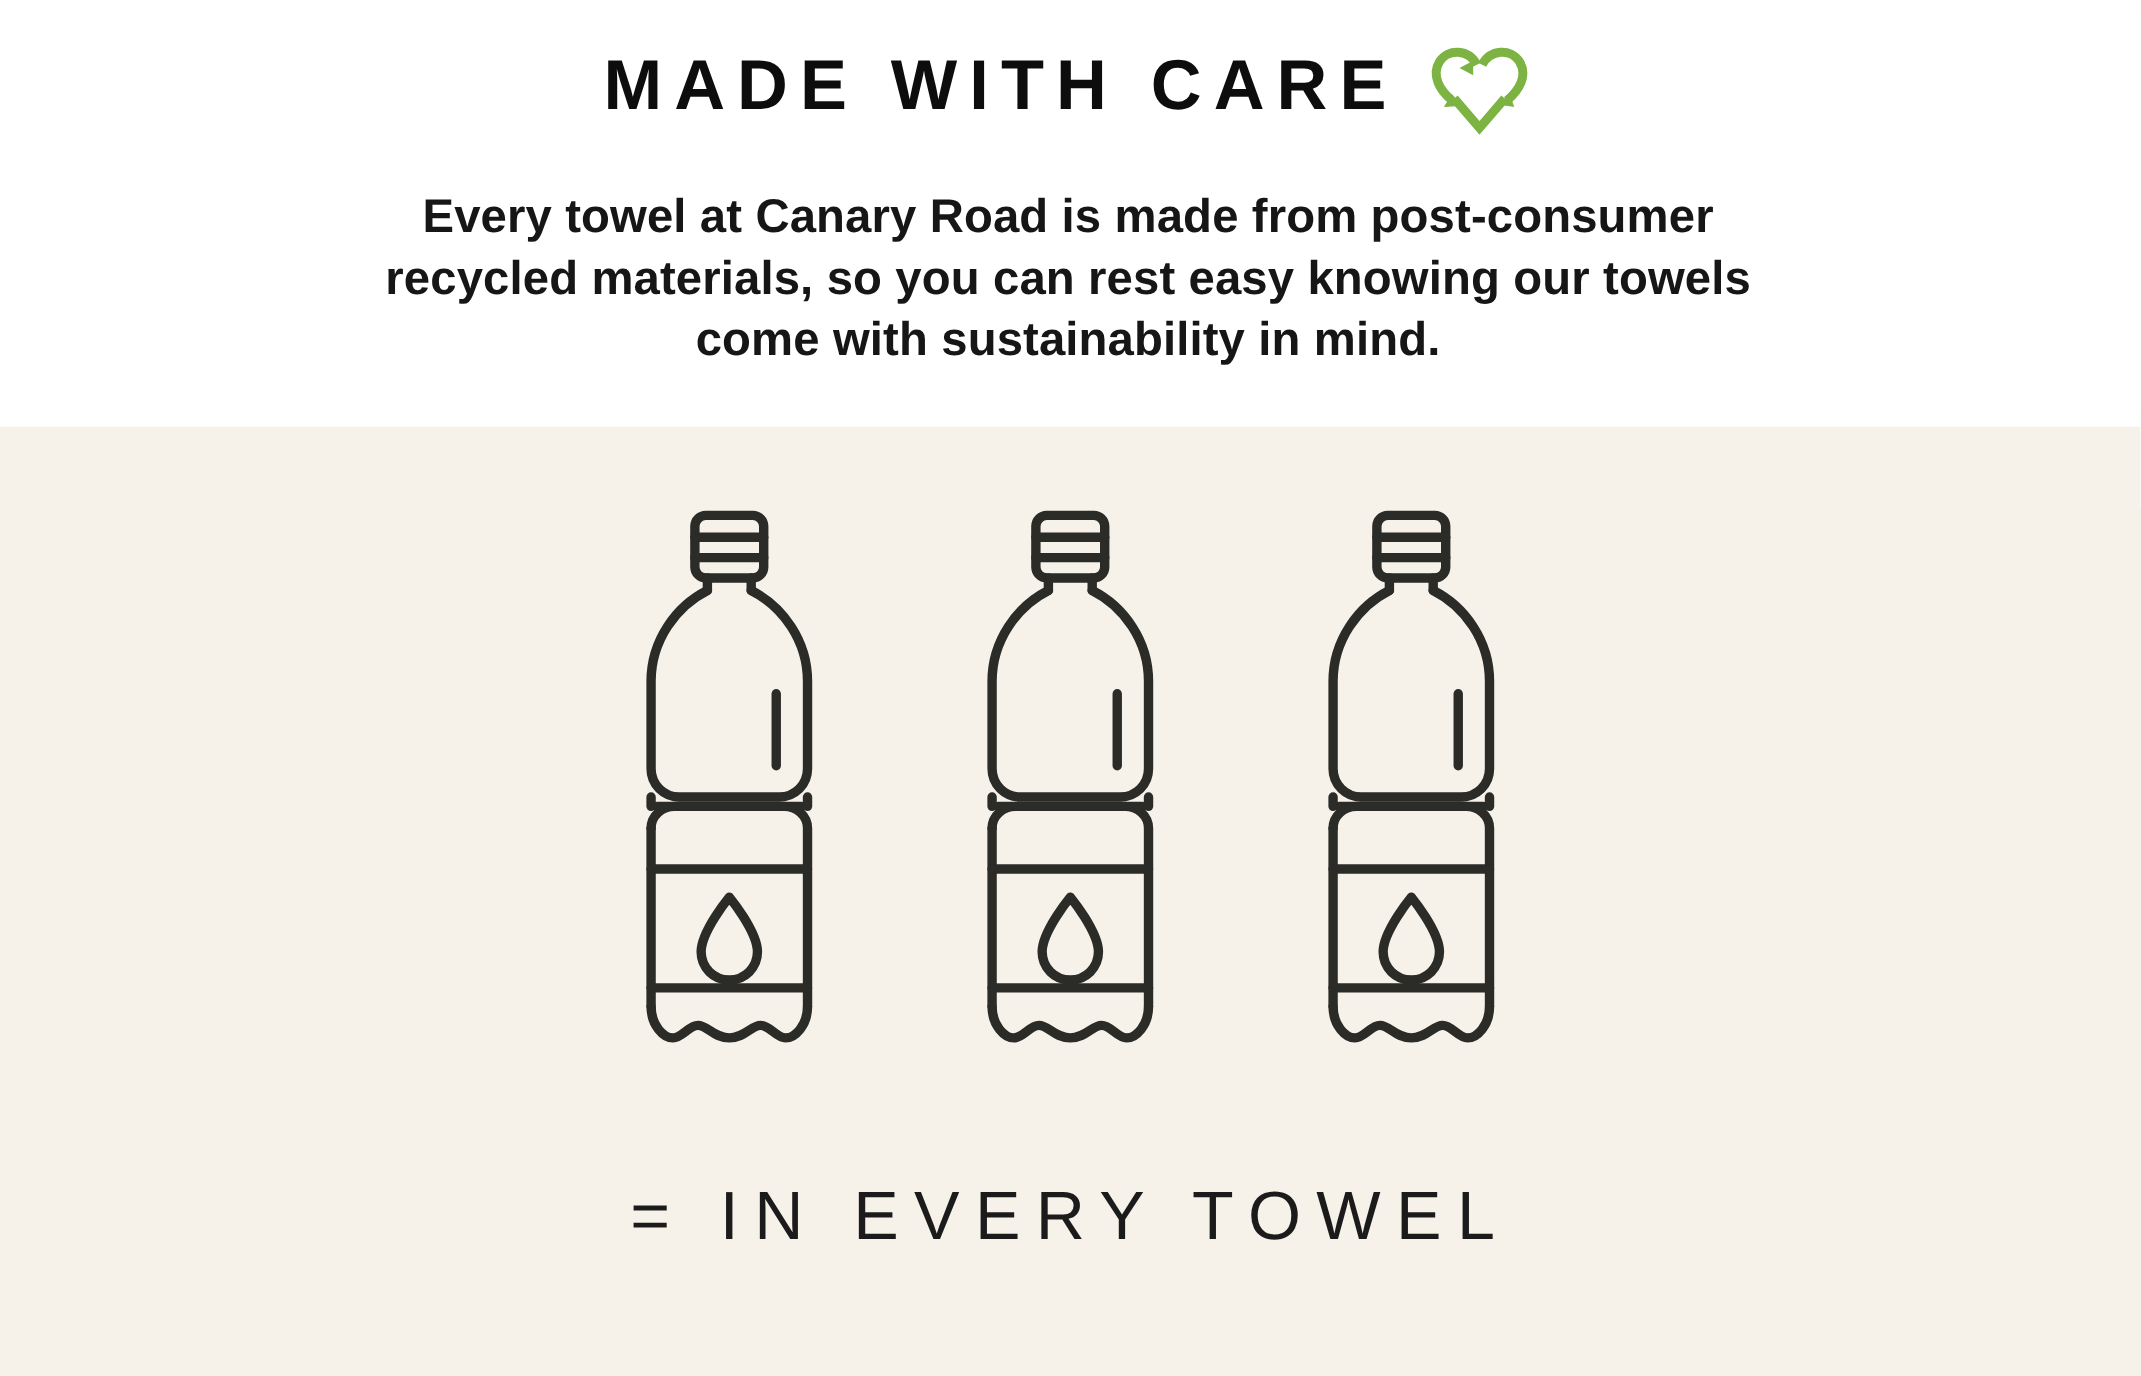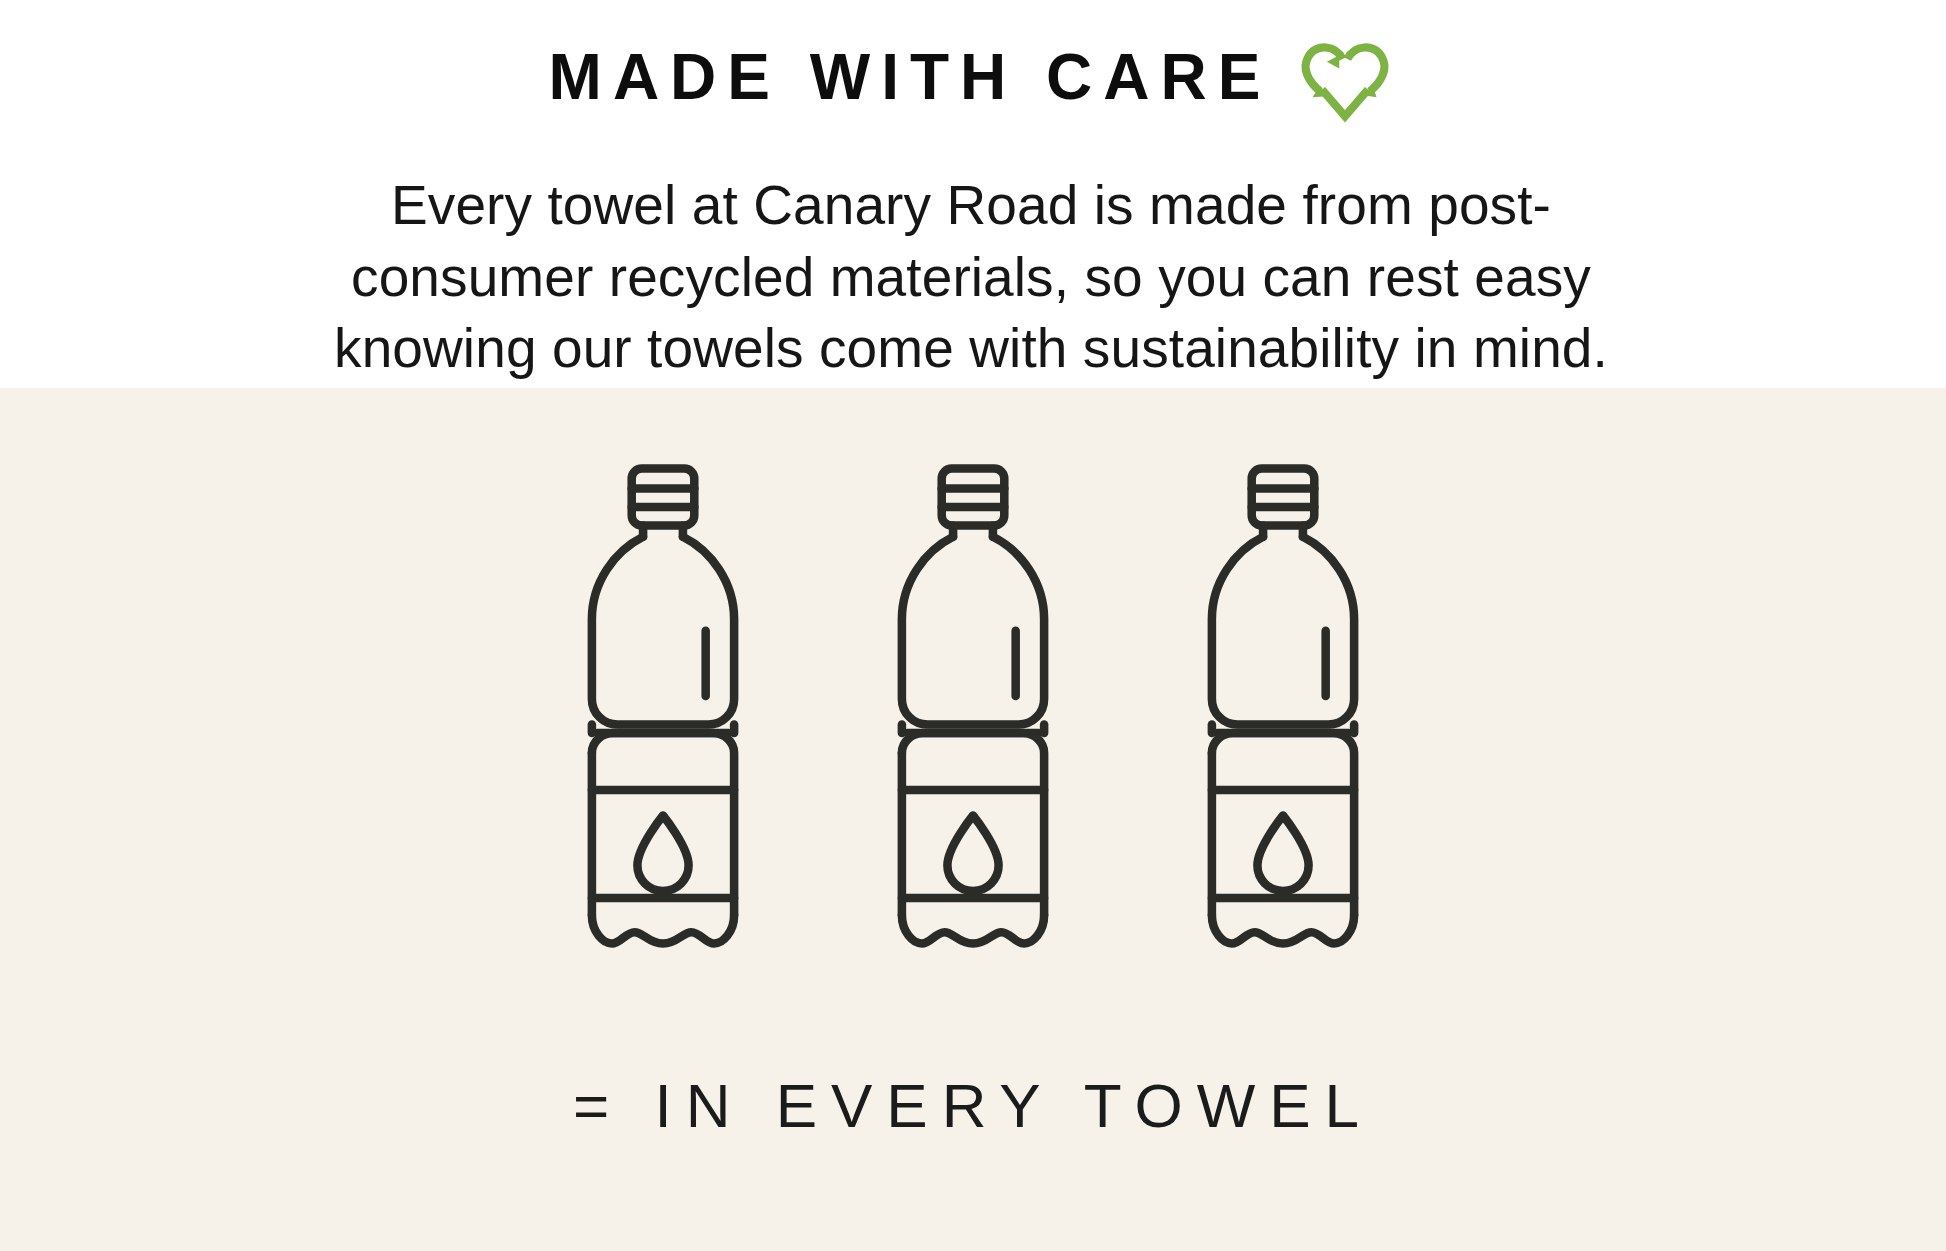--- a/index.html
+++ b/index.html
@@ -39,22 +39,22 @@
     line-height:1;
     white-space:nowrap;
   }
 
   .recycle-heart { width:96px; height:88px; display:block; flex:0 0 auto; margin-top:6px; }
 
   .body-copy {
     margin-top:46px;
     width:1760px;
     text-align:center;
-    font-size:55px;
-    font-weight:400;
+    font-size:43px;
+    font-weight:700;
     line-height:1.30;
     color:#161616;
     letter-spacing:0.1px;
     padding:0 200px;
   }
 
   
   .bottom-section {
     background:#f6f1e9;
     flex:1 1 auto;

